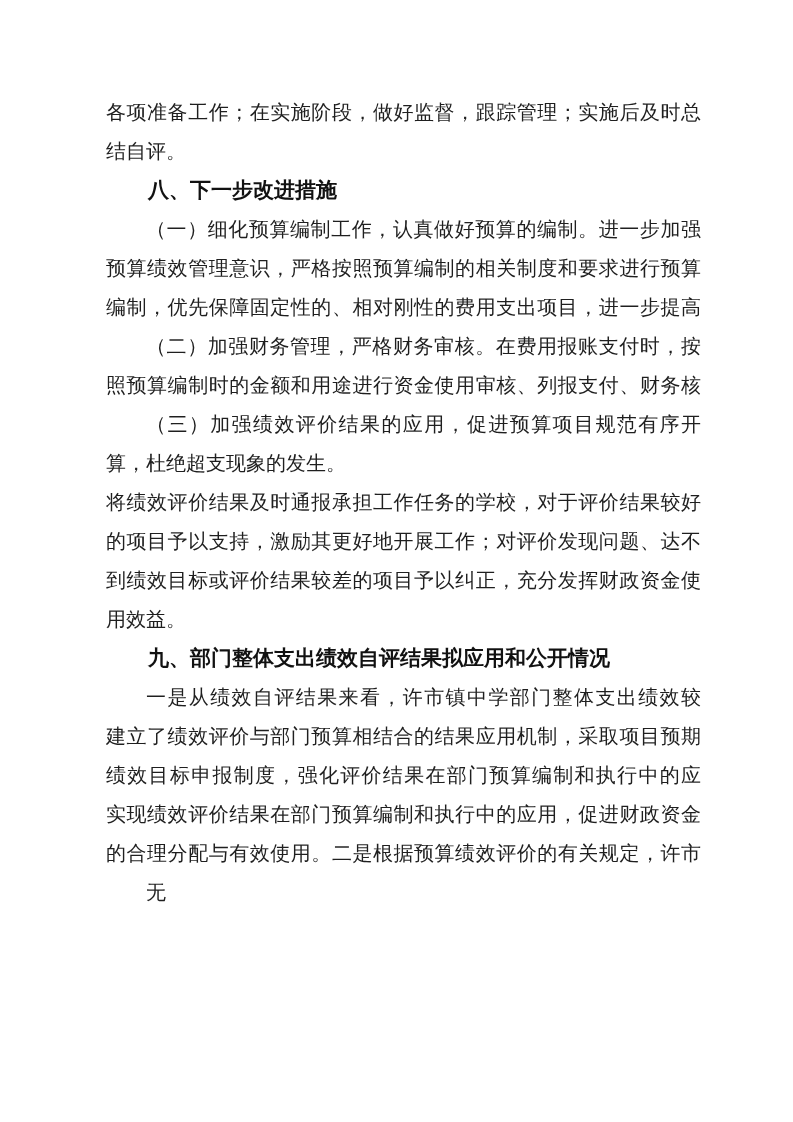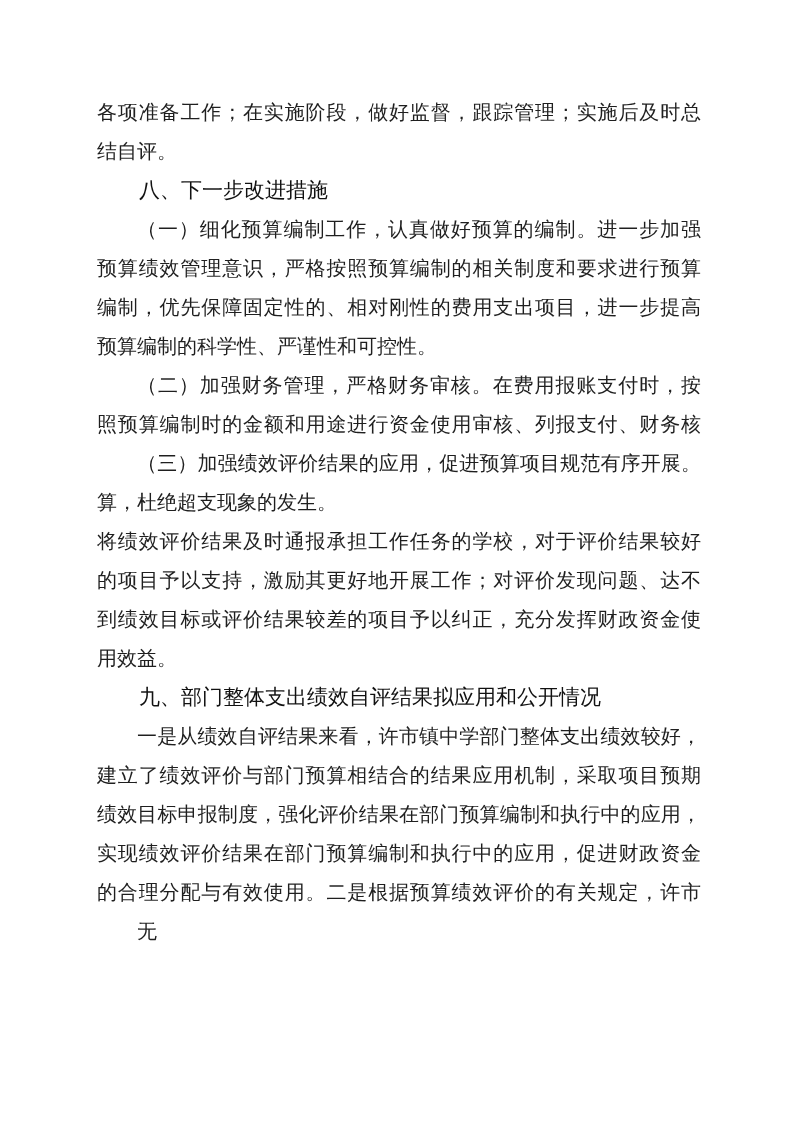--- a/index.html
+++ b/index.html
@@ -23,50 +23,50 @@
   .line {
     height: 39px;
     line-height: 39px;
     font-size: 20px;
     color: #1f1f1f;
     font-family: "DejaVu Serif", "Liberation Serif", serif;
     text-align: justify;
     text-align-last: left;
     overflow: hidden;
     white-space: nowrap;
+    margin-left: 9px;
   }
   .line.full {
     white-space: normal;
     text-align-last: justify;
   }
   .line.indent {
     text-indent: 2em;
   }
   .line.heading {
     font-family: "DejaVu Sans", "Liberation Sans", sans-serif;
-    font-weight: 400;
+    font-weight: 700;
     font-size: 21px;
     color: #111111;
   }
 </style>
 </head>
 <body>
 
 <div class="page">
   <div class="content">
 
     <div class="line full">各项准备工作；在实施阶段，做好监督，跟踪管理；实施后及时总</div>
     <div class="line">结自评。</div>
 
     <div class="line heading indent">八、下一步改进措施</div>
 
     <div class="line full indent">（一）细化预算编制工作，认真做好预算的编制。进一步加强</div>
     <div class="line full">预算绩效管理意识，严格按照预算编制的相关制度和要求进行预算</div>
     <div class="line full">编制，优先保障固定性的、相对刚性的费用支出项目，进一步提高</div>
-    <div class="line">预算编制的科学性、严谨性和可控性。</div>
 
     <div class="line full indent">（二）加强财务管理，严格财务审核。在费用报账支付时，按</div>
     <div class="line full">照预算编制时的金额和用途进行资金使用审核、列报支付、财务核</div>
     <div class="line full indent">（三）加强绩效评价结果的应用，促进预算项目规范有序开展。</div>
 
     <div class="line">算，杜绝超支现象的发生。</div>
     <div class="line full">将绩效评价结果及时通报承担工作任务的学校，对于评价结果较好</div>
     <div class="line full">的项目予以支持，激励其更好地开展工作；对评价发现问题、达不</div>
     <div class="line full">到绩效目标或评价结果较差的项目予以纠正，充分发挥财政资金使</div>
     <div class="line">用效益。</div>

